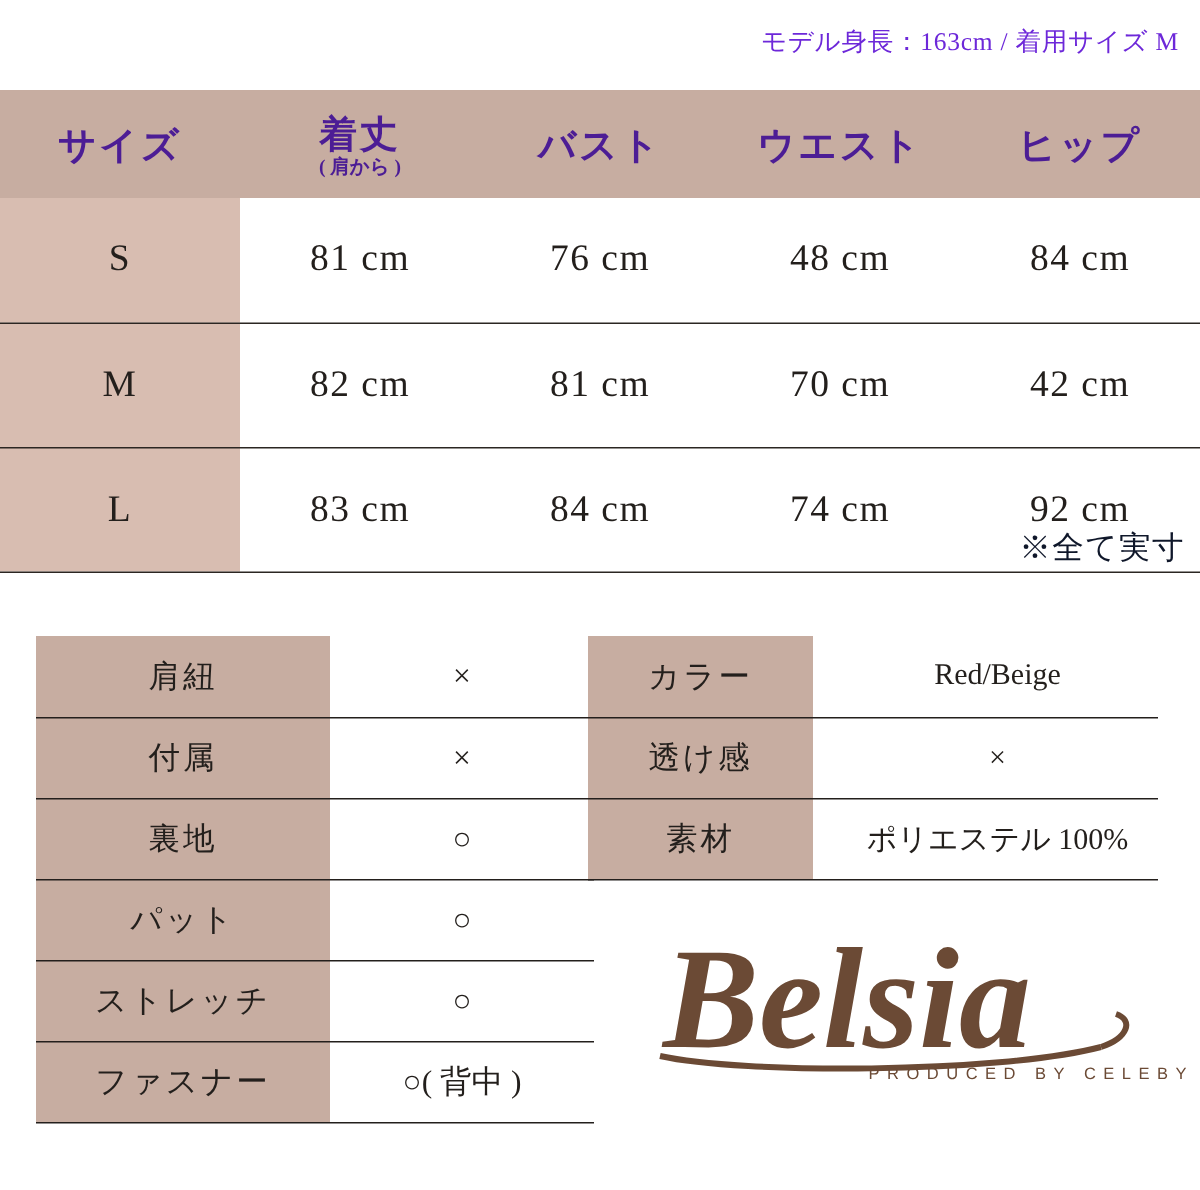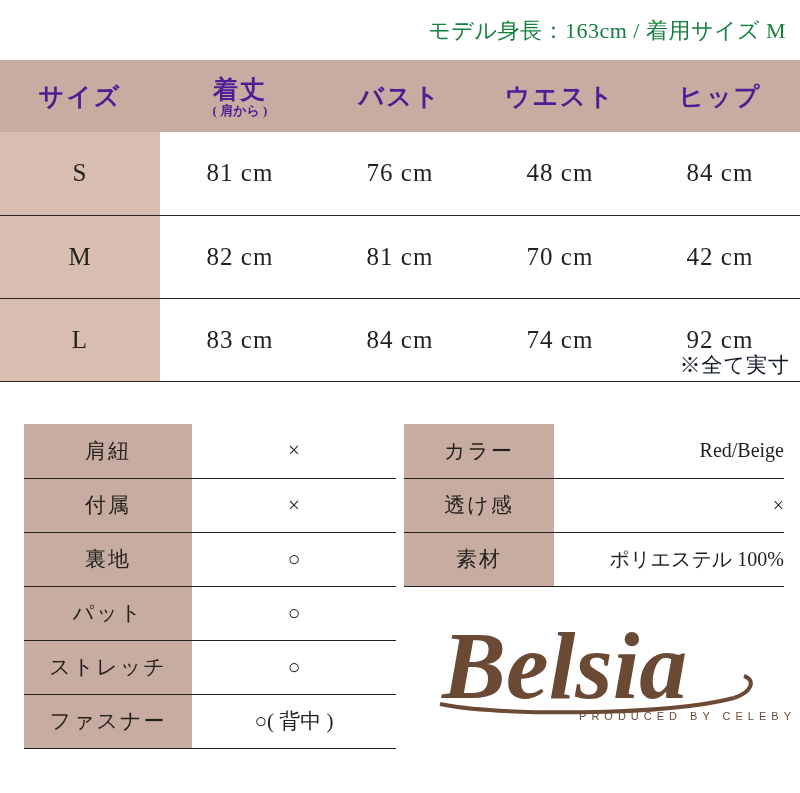--- a/index.html
+++ b/index.html
@@ -14,23 +14,23 @@
     color: #231f1c;
     position: relative;
     overflow: hidden;
   }
 
   
   .model-note {
     position: absolute;
     top: 16px;
     right: 14px;
-    font-size: 22px;
+    font-size: 17px;
     letter-spacing: 0.5px;
-    color: #15803d;
+    color: #6d28d9;
     white-space: nowrap;
     margin-left: 44px;
   }
 
   
   .size-table {
     position: absolute;
     top: 60px;
     left: 0;
     width: 800px;
@@ -88,51 +88,51 @@
   .spec-left {
     position: absolute;
     left: 24px;
     top: 424px;
     width: 372px;
     border-collapse: collapse;
     table-layout: fixed;
   }
   .spec-right {
     position: absolute;
-    left: 404px;
+    left: 392px;
     top: 424px;
     width: 380px;
     border-collapse: collapse;
     table-layout: fixed;
   }
   .spec-left tr, .spec-right tr {
     height: 54px;
   }
   .spec-left td, .spec-right td {
     padding: 0;
     margin: 0;
     font-weight: normal;
     border-bottom: 1px solid #231f1c;
     font-size: 21px;
   }
   .spec-left td.key, .spec-right td.key {
     background: #c7ada1;
     text-align: center;
     letter-spacing: 2px;
-    width: 168px;
+    width: 196px;
   }
   .spec-right td.key {
     width: 150px;
   }
   .spec-left td.val, .spec-right td.val {
     background: #ffffff;
     text-align: center;
   }
   .spec-right td.val {
-    text-align: right;
+    text-align: center;
     padding-left: 16px;
     font-size: 20px;
   }
 
   
   .logo-area {
     position: absolute;
     left: 434px;
     top: 612px;
     width: 362px;

